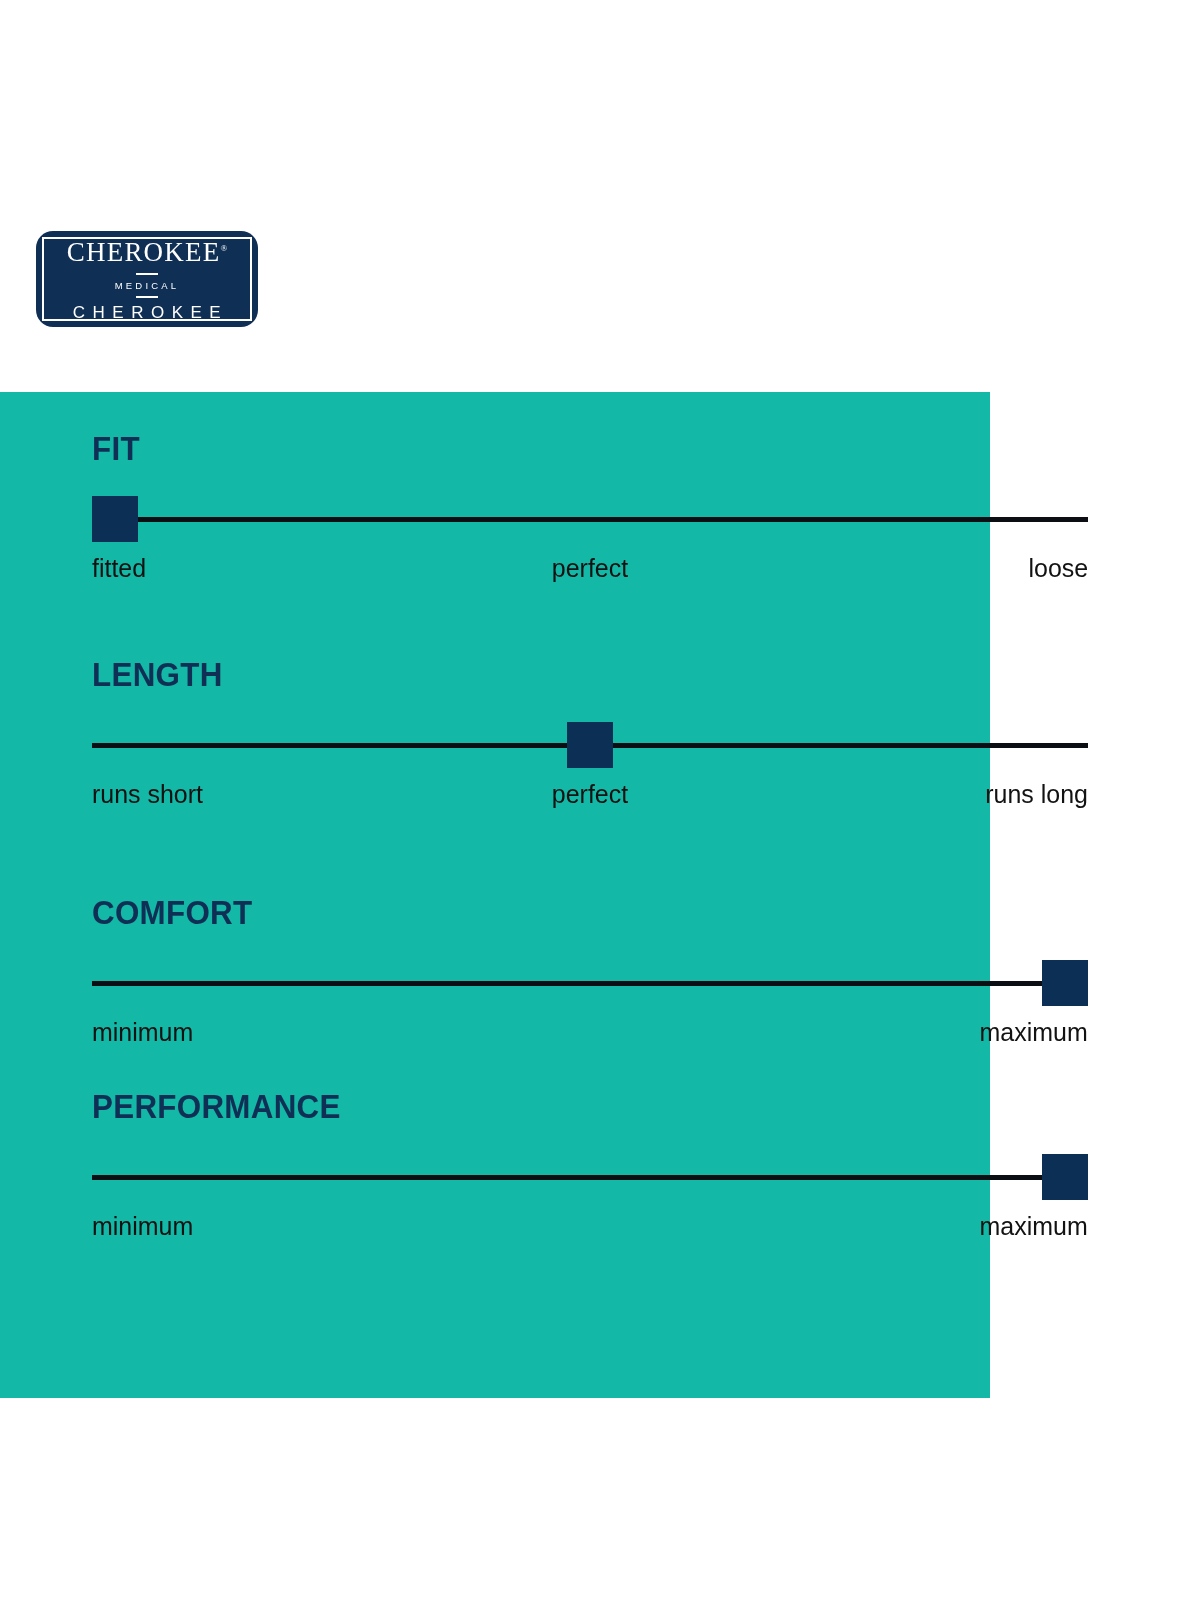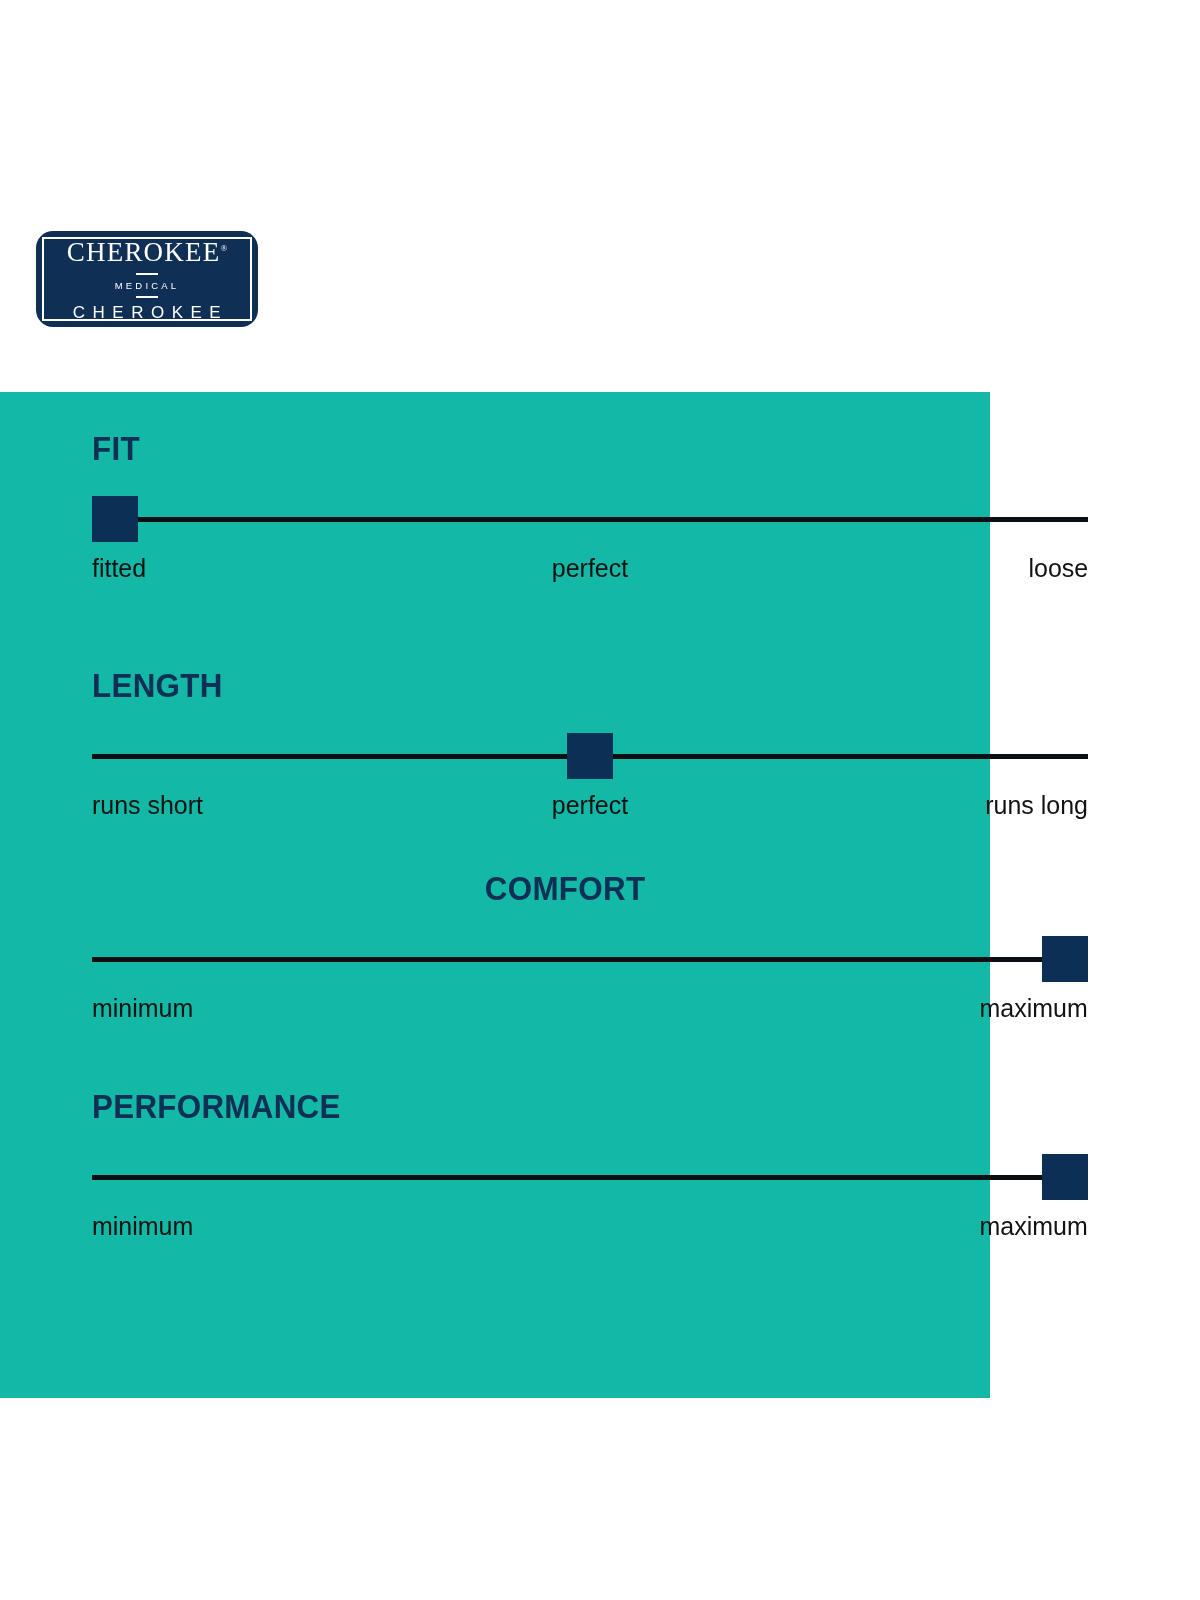--- a/index.html
+++ b/index.html
@@ -141,22 +141,22 @@
     background: #14b8a6;
     padding-left: 23px;
   }
 
   .slider-block {
     position: absolute;
     left: 92px;
     width: 996px;
   }
   .slider-block.b1 { top: 40px;  }
-  .slider-block.b2 { top: 277px; }
-  .slider-block.b3 { top: 480px; text-align: center; }
+  .slider-block.b2 { top: 266px; }
+  .slider-block.b3 { top: 504px; }
   .slider-block.b4 { top: 698px; }
 
   .slider-heading {
     font-size: 33px;
     font-weight: bold;
     color: #102F55;
     letter-spacing: 0.3px;
     line-height: 1;
     margin: 0;
     transform: scaleX(0.95);

